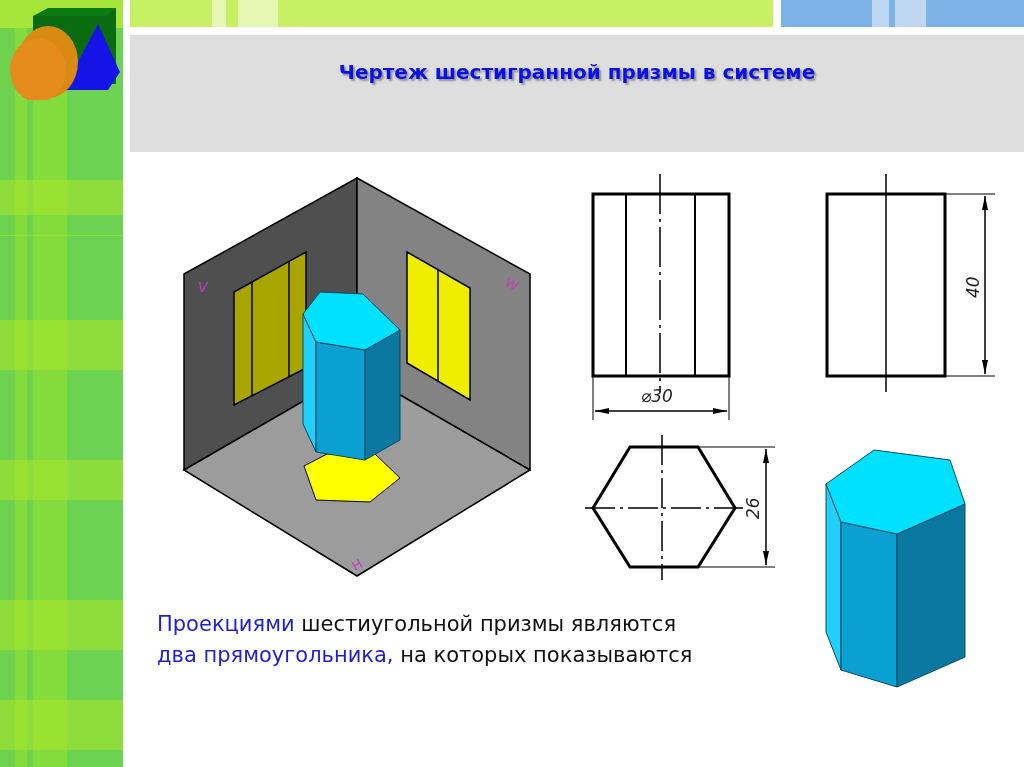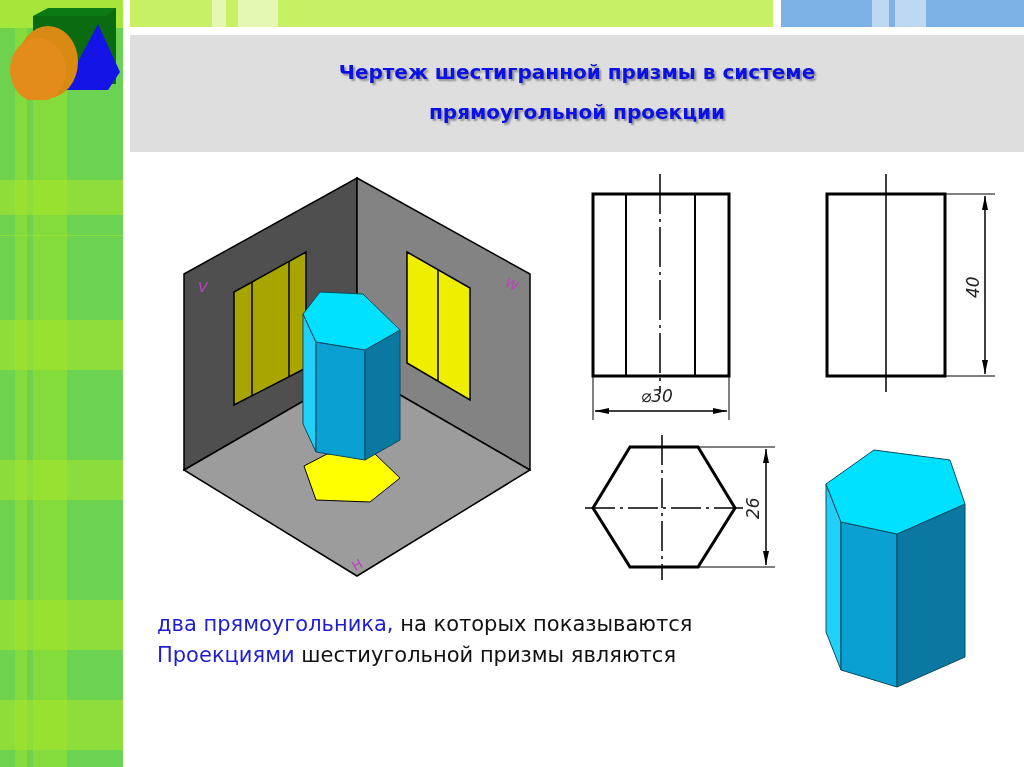--- a/index.html
+++ b/index.html
@@ -65,21 +65,20 @@
   <ellipse cx="30" cy="66" rx="28" ry="32" fill="#e38c1c"></ellipse>
 </svg>
 <div class="sidebar-edge"></div>
 
 <div class="top-green"></div>
 <div class="top-blue"></div>
 
 <div class="title-band"></div>
 <div class="title">
   <div>Чертеж шестигранной призмы в системе</div>
-  <div>прямоугольной проекции</div>
 </div>
 
 <svg class="iso" viewBox="0 0 360 420">
   <polygon points="4,102 177,6 177,198 4,298" fill="#4f4f4f" stroke="#000" stroke-width="1.5"></polygon>
   <polygon points="177,6 350,102 350,298 177,198" fill="#838383" stroke="#000" stroke-width="1.5"></polygon>
   <polygon points="4,298 177,198 350,298 177,404" fill="#9c9c9c" stroke="#000" stroke-width="1.5"></polygon>
 
   <polygon points="54,120 126,80 126,196 54,233" fill="#a8a400" stroke="#000" stroke-width="1.5"></polygon>
   <line x1="72" y1="110" x2="72" y2="223" stroke="#000" stroke-width="1.5"></line>
   <line x1="109" y1="90" x2="109" y2="204" stroke="#000" stroke-width="1.5"></line>
@@ -135,15 +134,15 @@
 </svg>
 
 <svg class="prism3d" viewBox="0 0 160 260">
   <polygon points="4,52 19,90 19,238 4,200" fill="#20d0f8" stroke="#0a4a60" stroke-width="1"></polygon>
   <polygon points="19,90 75,102 75,255 19,238" fill="#0aa0d2" stroke="#0a4a60" stroke-width="1"></polygon>
   <polygon points="75,102 143,72 143,225 75,255" fill="#0a78a0" stroke="#0a4a60" stroke-width="1"></polygon>
   <polygon points="4,52 52,18 128,28 143,72 75,102 19,90" fill="#00e1ff" stroke="#0a4a60" stroke-width="1"></polygon>
 </svg>
 
 <div class="caption">
+  <div><span class="hl">Проекциями</span><span> шестиугольной призмы являются</span></div>
   <div><span class="hl">два прямоугольника,</span><span> на которых показываются</span></div>
-  <div><span class="hl">Проекциями</span><span> шестиугольной призмы являются</span></div>
 </div>
 
 </body></html>

